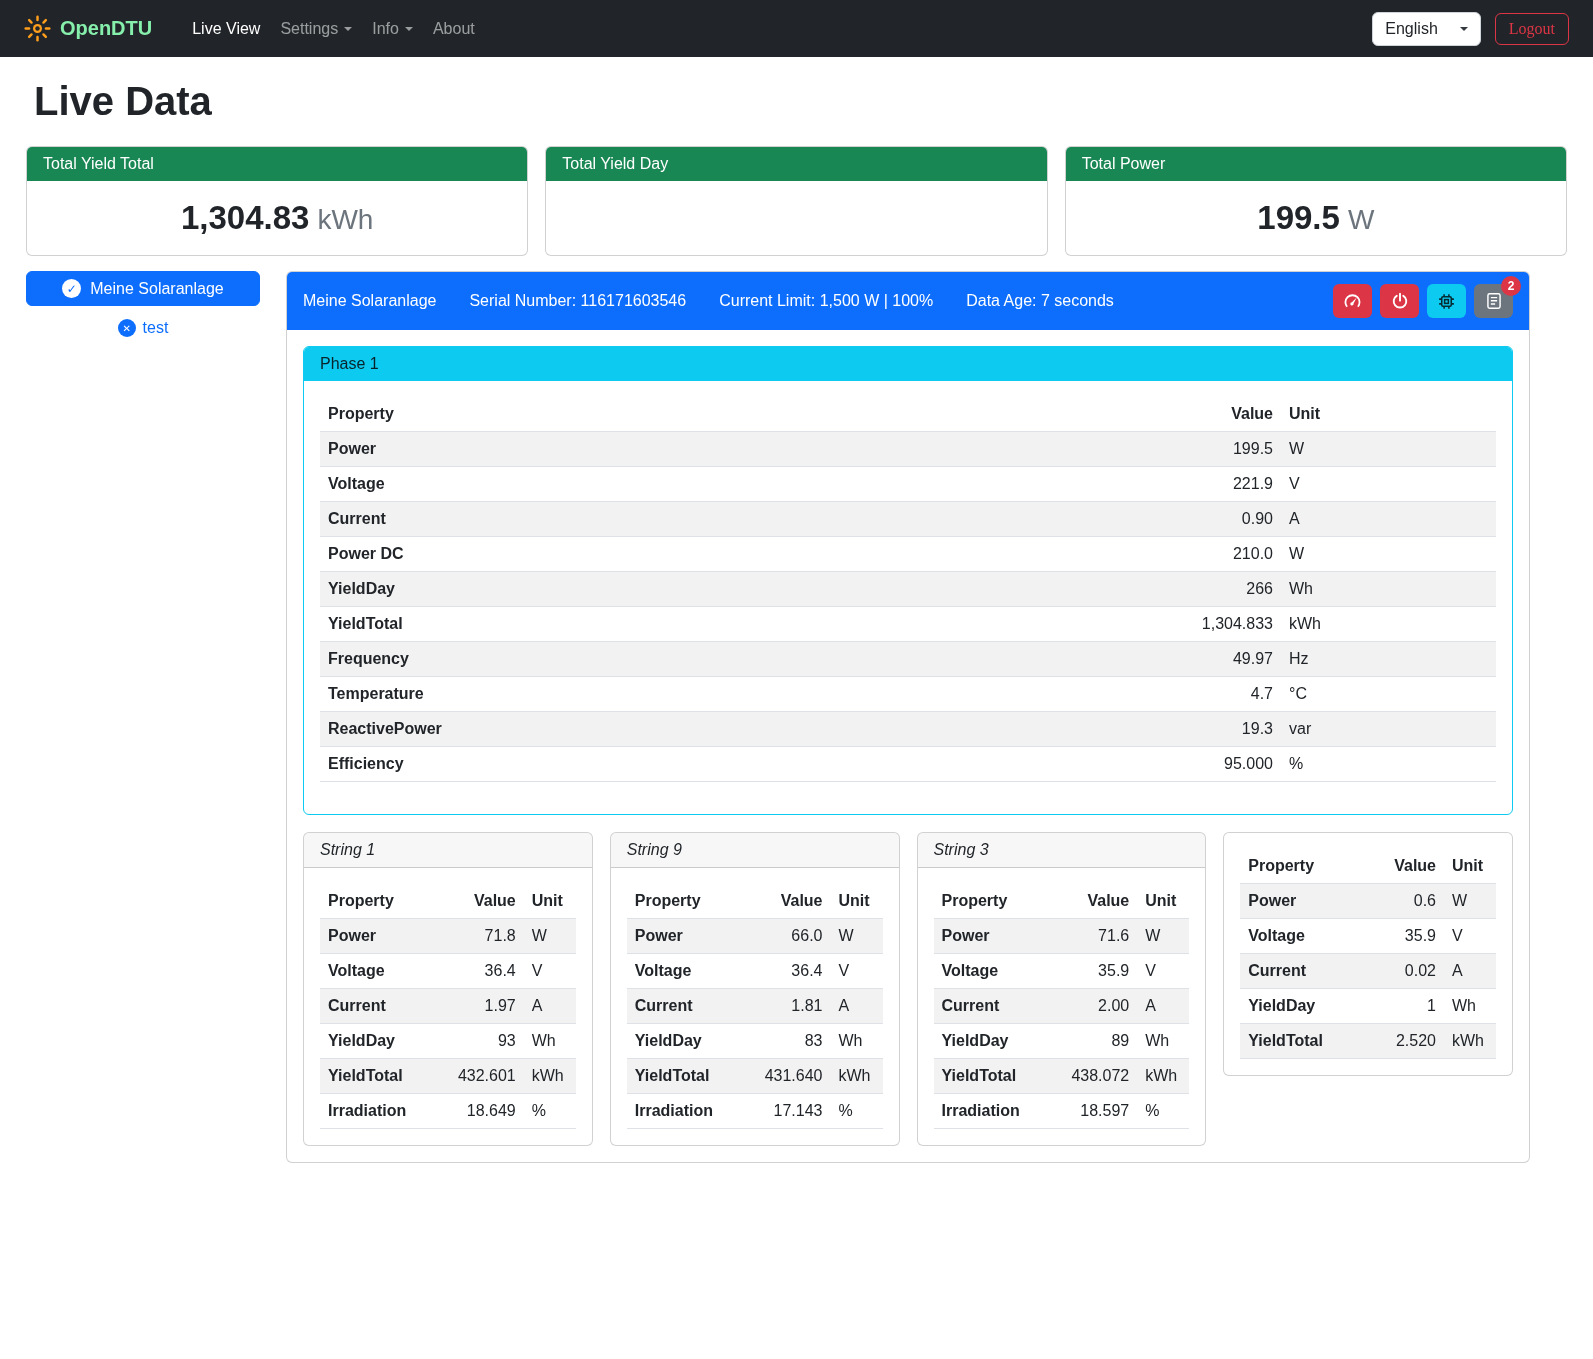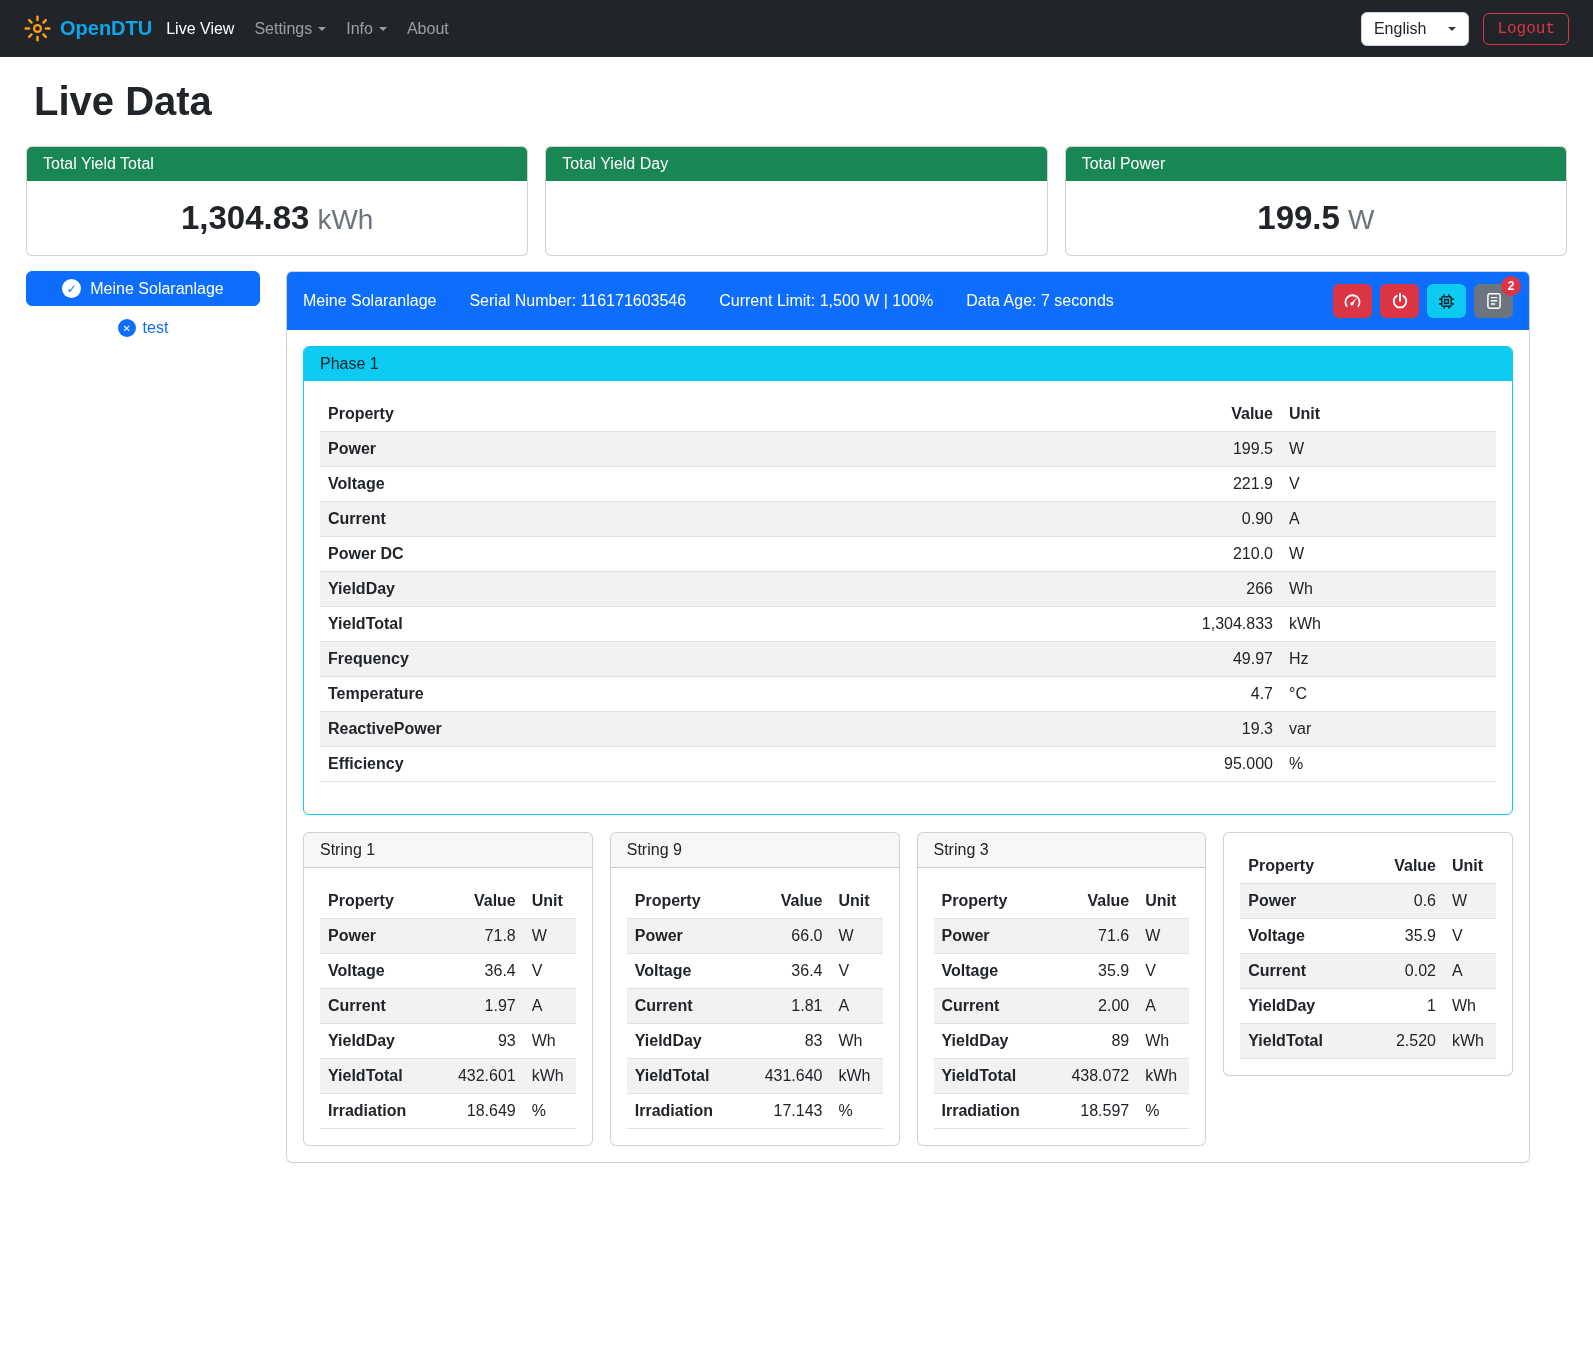--- a/index.html
+++ b/index.html
@@ -16,22 +16,22 @@
     background: #212529;
     height: 57px;
     display: flex;
     align-items: center;
     justify-content: space-between;
     padding: 0 24px;
   }
   .nav-left { display: flex; align-items: center; }
   .brand {
     display: flex; align-items: center; gap: 9px;
-    color: #0ea5e9; font-size: 20px; font-weight: 600;
-    margin-right: 4px; cursor: pointer;
+    color: #86efac; font-size: 20px; font-weight: 600;
+    margin-right: 30px; cursor: pointer;
   }
   .nav-link {
     color: rgba(255,255,255,.55);
     padding: 8px 10px;
     cursor: pointer;
     display: inline-flex; align-items: center; gap: 6px;
     text-decoration: none;
   }
   .nav-link.active { color: #fff; }
   .caret {
@@ -45,21 +45,21 @@
     border: 1px solid #ced4da; border-radius: 6px;
     padding: 7px 12px;
     display: inline-flex; align-items: center; gap: 22px;
     cursor: pointer;
   }
   .lang-select .caret { border-top-color: #343a40; }
   .logout-btn {
     background: transparent;
     border: 1px solid #dc3545; color: #dc3545;
     border-radius: 6px; padding: 6px 13px;
-    font-size: 16px; font-family: Liberation Mono, monospace; cursor: pointer;
+    font-size: 16px; font-family: Liberation Serif, serif; cursor: pointer;
   }
 
   
   .container { padding: 14px 26px 28px; }
   h1.page-title { font-size: 40px; font-weight: 600; margin: 8px 8px 22px; }
 
   .card {
     background: #fff;
     border: 1px solid rgba(0,0,0,.18);
     border-radius: 6px;
@@ -170,20 +170,21 @@
     grid-template-columns: repeat(4, 1fr);
     gap: 17px;
     align-items: start;
   }
   .string-card { border-radius: 6px; }
   .string-header {
     background: rgba(0,0,0,.03);
     border-bottom: 1px solid rgba(0,0,0,.18);
     padding: 8px 16px;
     border-radius: 5px 5px 0 0;
+    font-style: italic;
   }
   .string-body { padding: 16px 16px 0; }
 </style>
 </head>
 <body>
 
 <nav class="navbar">
   <div class="nav-left">
     <span class="brand">
       <span style="display:inline-flex;">

